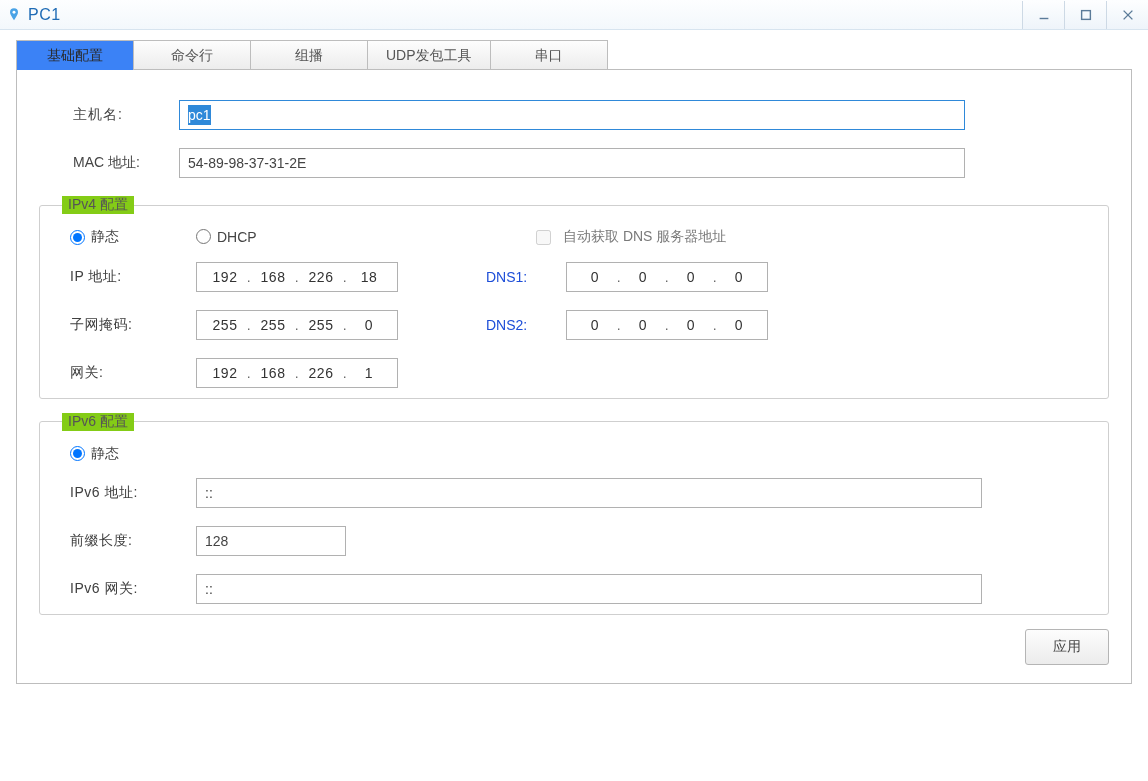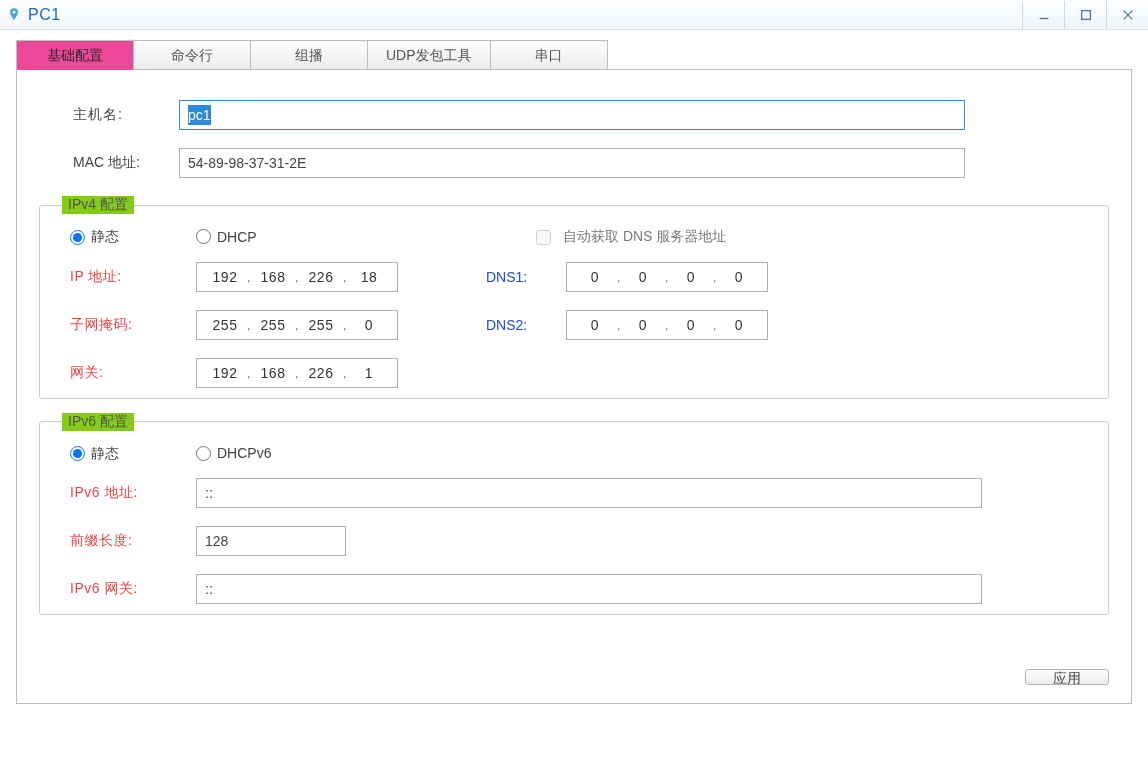--- a/index.html
+++ b/index.html
@@ -40,21 +40,21 @@
       background: linear-gradient(#fdfdfd,#ececec);
       border: 1px solid #bdbdbd;
       border-bottom: none;
       margin-right: -1px;
       color: #555;
       cursor: pointer;
       position: relative;
       z-index: 1;
     }
     .tab.active {
-      background: #ec4899;
+      background: #3b82f6;
       color: #2a2a2a;
       z-index: 3;
     }
     .panel {
       border: 1px solid #bdbdbd;
       padding: 30px 22px 18px 22px;
       position: relative;
       top: -1px;
       z-index: 2;
       background: #fff;
@@ -100,21 +100,21 @@
     input[type=radio] { width: 15px; height: 15px; }
     .checkbox-lbl { display: inline-flex; align-items: center; gap: 12px; color: #7a7a7a; }
     input[type=checkbox] { width: 15px; height: 15px; }
 
     .grid2 {
       display: grid;
       grid-template-columns: 140px 250px 120px 250px;
       row-gap: 18px;
       align-items: center;
     }
-    .glabel { padding-left: 14px; color: #ef4444; letter-spacing: .5px; }
+    .glabel { padding-left: 14px; color: #404040; letter-spacing: .5px; }
     .glabel-r { padding-left: 40px; color: #1d4ed8; }
     .ipinput {
       width: 202px; height: 30px;
       border: 1px solid #b1b1b1;
       display: flex; align-items: center; justify-content: center;
       font-family: Arial, sans-serif;
       font-size: 14px;
       color: #333;
       letter-spacing: .5px;
     }
@@ -125,26 +125,26 @@
       display: grid;
       grid-template-columns: 140px 1fr;
       row-gap: 18px;
       align-items: center;
       max-width: 940px;
     }
     .shortinput { width: 150px; }
 
     .footer { display: flex; justify-content: flex-end; margin-top: 14px; }
     .apply-btn {
-      min-width: 84px; height: 16px;
+      min-width: 84px; height: 36px;
       background: linear-gradient(#fdfdfd,#ececec);
       border: 1px solid #b5b5b5;
       border-radius: 3px;
       cursor: pointer;
-      font-family: inherit; font-size: 14px; color: #444; margin-top: 40px;
+      font-family: inherit; font-size: 14px; color: #444;
     }
 
     
     .fake-input {
       height: 30px;
       border: 1px solid #2f89d9;
       padding: 0 8px; display: flex; align-items: center;
       font-size: 14px; font-family: inherit;
       background: #fff;
     }
@@ -301,26 +301,20 @@
     <fieldset class="group">
       <legend>IPv6 配置</legend>
 
       <div class="radio-row">
         <div class="col1">
           <label class="radio-lbl">
             <input type="radio" name="ipv6mode" checked="" style="">
             <span>静态</span>
           </label>
         </div>
-        <div class="col2">
-          <label class="radio-lbl">
-            <input type="radio" name="ipv6mode" style="">
-            <span>DHCPv6</span>
-          </label>
-        </div>
       </div>
 
       <div class="ipv6grid">
         <div class="glabel">IPv6 地址:</div>
         <input class="textinput" style="width: 100%; max-width: 786px;" value="::">
 
         <div class="glabel">前缀长度:</div>
         <input class="textinput shortinput" value="128" style="">
 
         <div class="glabel">IPv6 网关:</div>

